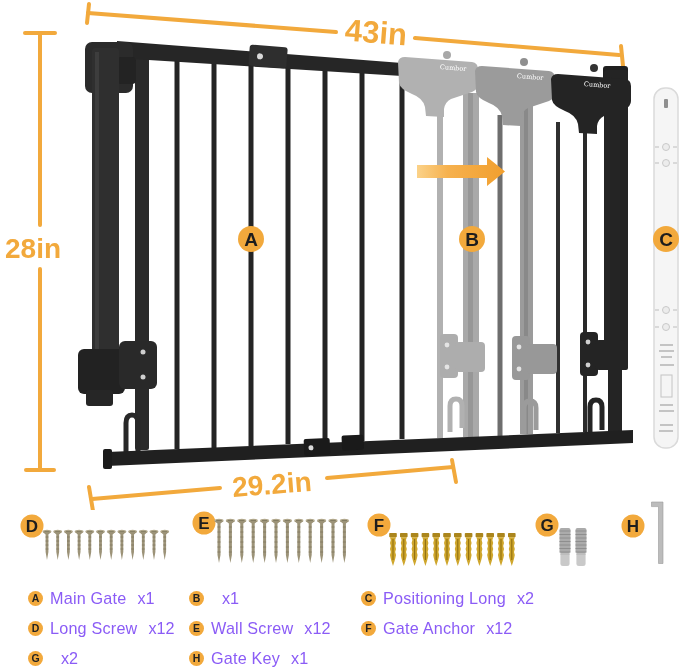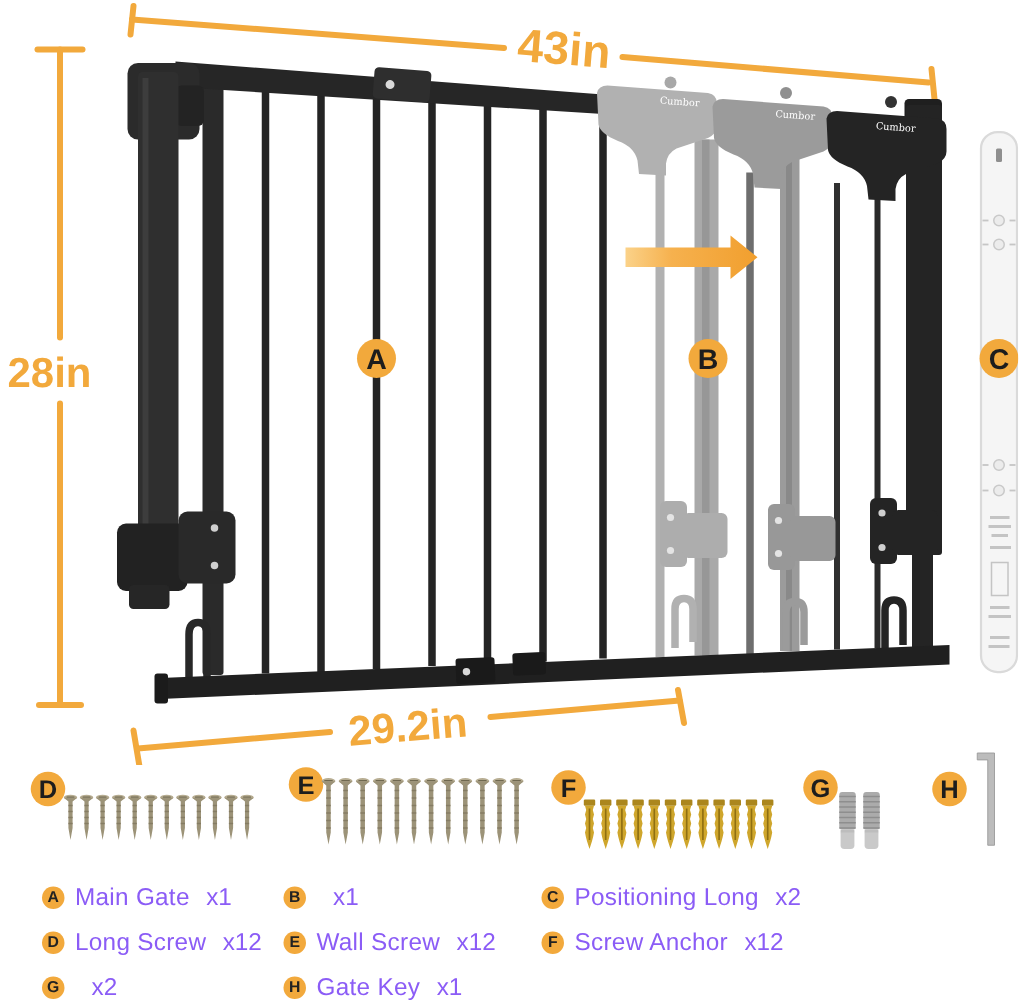--- a/index.html
+++ b/index.html
@@ -314,21 +314,21 @@
       <span class="name">Long Screw</span>
       <span class="qty">x12</span>
     </div>
     <div class="part">
       <span class="badge">E</span>
       <span class="name">Wall Screw</span>
       <span class="qty">x12</span>
     </div>
     <div class="part">
       <span class="badge">F</span>
-      <span class="name">Screw Anchor</span>
+      <span class="name">Gate Anchor</span>
       <span class="qty">x12</span>
     </div>
     <div class="part">
       <span class="badge">G</span>
       <span class="qty">x2</span>
     </div>
     <div class="part">
       <span class="badge">H</span>
       <span class="name">Gate Key</span>
       <span class="qty">x1</span>

